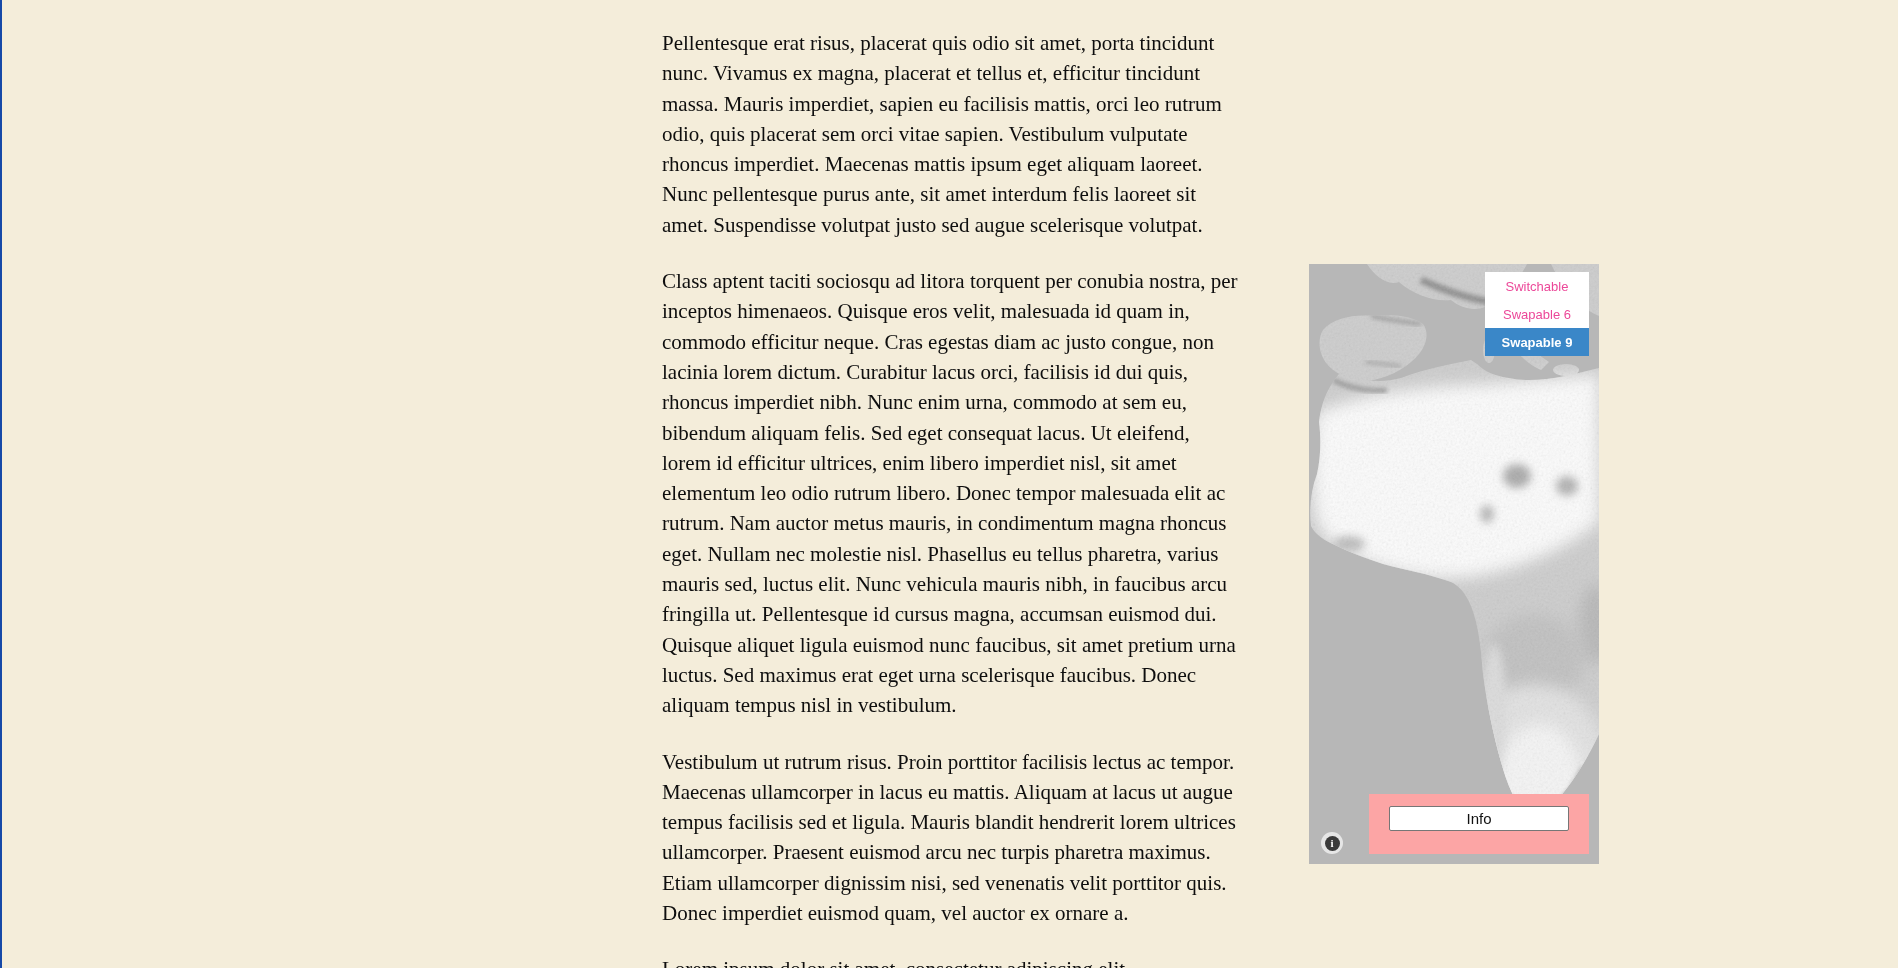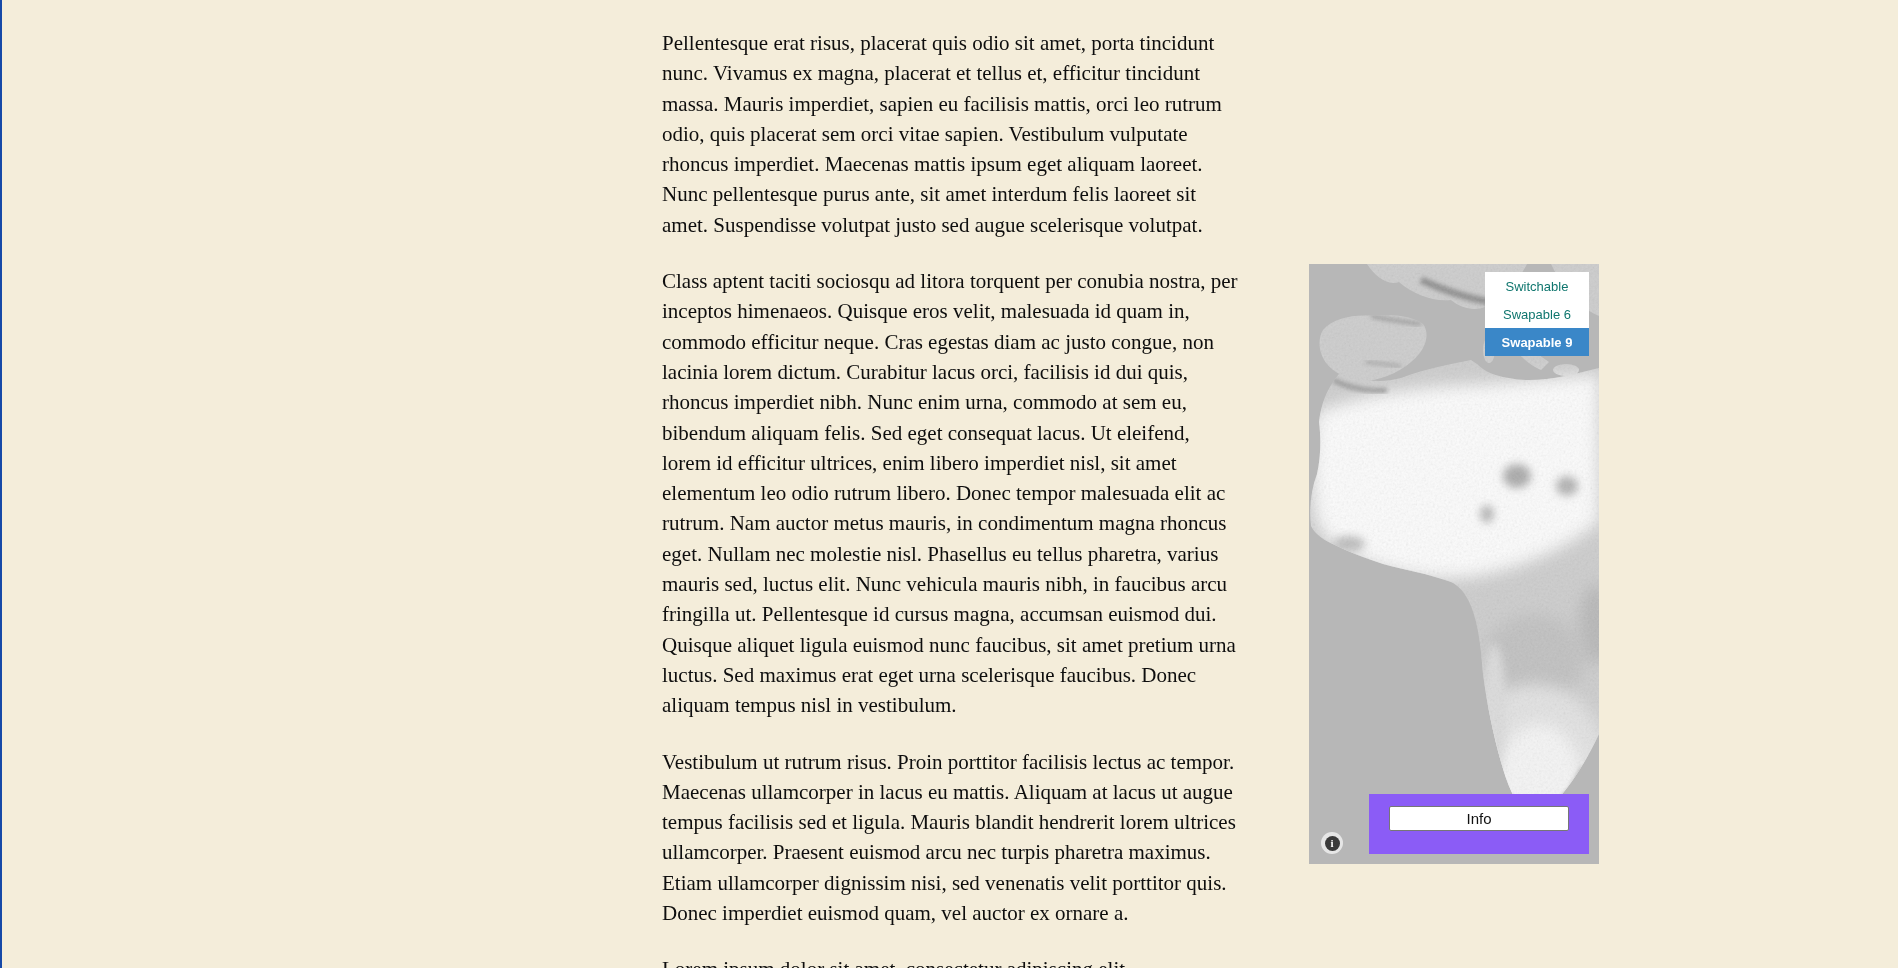--- a/index.html
+++ b/index.html
@@ -16,24 +16,24 @@
   }
   .article p{margin:16px 0 26px 0;}
   .map{
     position:absolute;left:1309px;top:264px;width:290px;height:600px;
     background:var(--map-sea,#b7b7b7);overflow:hidden;cursor:grab;
   }
   .map > svg{display:block;position:absolute;left:0;top:0;}
   .layerswitcher{position:absolute;top:8px;right:10px;width:104px;background:#fff;z-index:3;}
   .layer-option{
     height:28px;display:flex;align-items:center;justify-content:center;
-    font-size:13px;color:#0f766e;cursor:pointer;white-space:nowrap;
+    font-size:13px;color:#ec4899;cursor:pointer;white-space:nowrap;
   }
   .layer-option.selected{background:var(--accent-selected,#3a87c8);color:#fff;font-weight:bold;}
-  .info-panel{position:absolute;right:10px;bottom:10px;width:220px;height:60px;background:#8b5cf6;z-index:3;}
+  .info-panel{position:absolute;right:10px;bottom:10px;width:220px;height:60px;background:#fca5a5;z-index:3;}
   .info-button{
     display:block;margin:12px auto 0;width:180px;height:25px;
     background:#fff;border:1px solid #767676;border-radius:2px;
     font-size:15px;color:#111;font-family:"Liberation Sans",sans-serif;
     line-height:23px;text-align:center;padding:0;cursor:pointer;
   }
   .attribution{
     position:absolute;left:12px;bottom:10px;width:22px;height:22px;border-radius:50%;
     background:#e6e6e6;display:flex;align-items:center;justify-content:center;
     border:none;padding:0;cursor:pointer;z-index:3;

